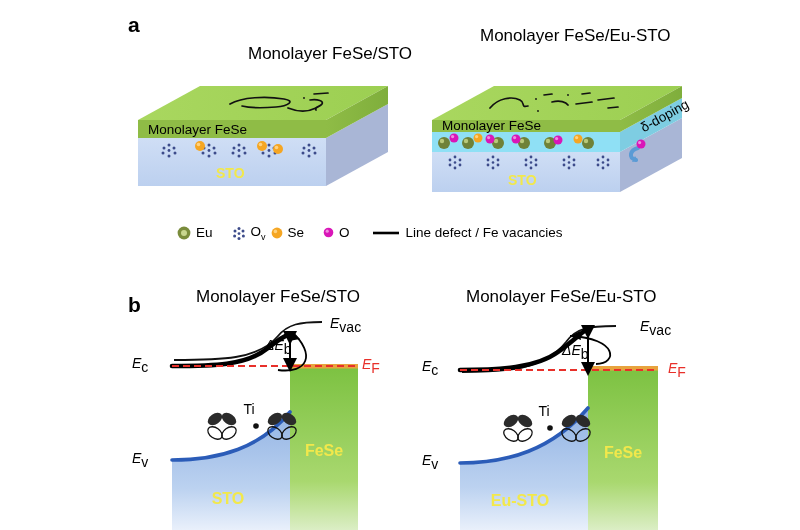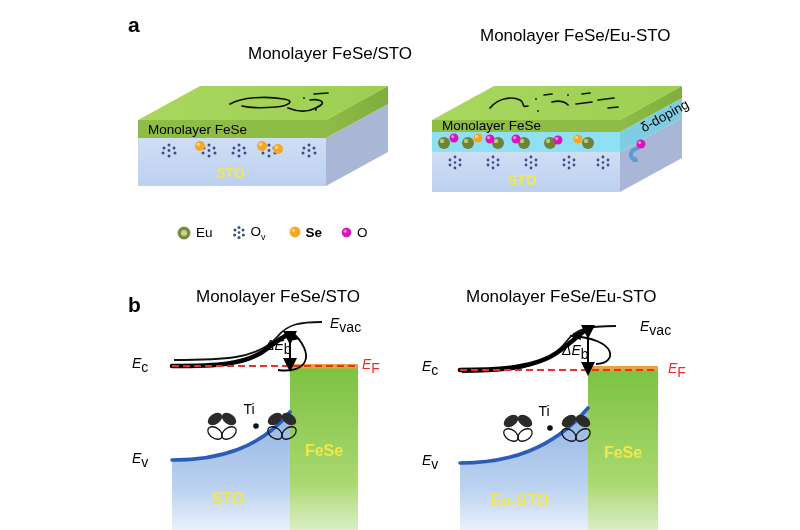--- a/index.html
+++ b/index.html
@@ -261,51 +261,57 @@
   <div class="abs" style="left:176px;top:224px;display:flex;align-items:center;gap:0;">
 
     <div style="display:flex;align-items:flex-start;gap:4px;margin-right:18px;">
       <svg width="16" height="16">
         <circle cx="8" cy="8" r="6.4" fill="#7a8c3c"></circle>
           <circle cx="8" cy="8" r="3" fill="#c8d68f"></circle>
       </svg>
       <span class="legtxt">Eu</span>
     </div>
 
-    <div style="display:flex;align-items:center;gap:4px;margin-right:22px;">
+    <div style="display:flex;align-items:flex-end;gap:4px;margin-right:4px;">
       <svg width="16" height="16">
         <g fill="#3c4b8a">
           <circle cx="4" cy="5" r="1.5"></circle>
             <circle cx="8" cy="2.6" r="1.5"></circle>
             <circle cx="12" cy="5" r="1.5"></circle>
           <circle cx="12.4" cy="10" r="1.5"></circle>
             <circle cx="8" cy="12.6" r="1.5"></circle>
             <circle cx="3.6" cy="10" r="1.5"></circle>
           <circle cx="8" cy="7.6" r="1.4"></circle>
         </g>
       </svg>
       <span class="legtxt"><span>O</span><sub style="font-size:9px;">v</sub></span>
     </div>
 
-    <div style="display:flex;align-items:flex-start;gap:4px;margin-right:18px;font-weight:bold;">
+    <div style="display:flex;align-items:flex-end;gap:4px;margin-right:18px;">
       <svg width="14" height="14">
         <circle cx="7" cy="7" r="5.4" fill="#f5a623"></circle>
           <circle cx="5.4" cy="5.4" r="1.8" fill="#ffd27f"></circle>
       </svg>
       <span class="legtxt">Se</span>
     </div>
 
     <div style="display:flex;align-items:center;gap:4px;margin-right:22px;">
       <svg width="13" height="13">
         <circle cx="6.5" cy="6.5" r="4.8" fill="#d916b8"></circle>
           <circle cx="5.2" cy="5.2" r="1.6" fill="#f08ce0"></circle>
       </svg>
       <span class="legtxt">O</span>
     </div>
 
+    <div style="display:flex;align-items:center;gap:6px;">
+      <svg width="28" height="10">
+        <line x1="1" y1="5" x2="27" y2="5" stroke="#000" stroke-width="2.6"></line>
+      </svg>
+      <span class="legtxt">Line defect / Fe vacancies</span>
+    </div>
   </div>
 
   <div class="abs plab" style="left:128px;top:294px;">b</div>
 
   <div class="abs ttl" style="left:196px;top:287px;">Monolayer FeSe/STO</div>
 
   <div class="abs ttl" style="left:466px;top:287px;">Monolayer FeSe/Eu-STO</div>
 
   <svg class="abs" style="left:150px;top:308px;" width="260" height="222">
     <defs>

